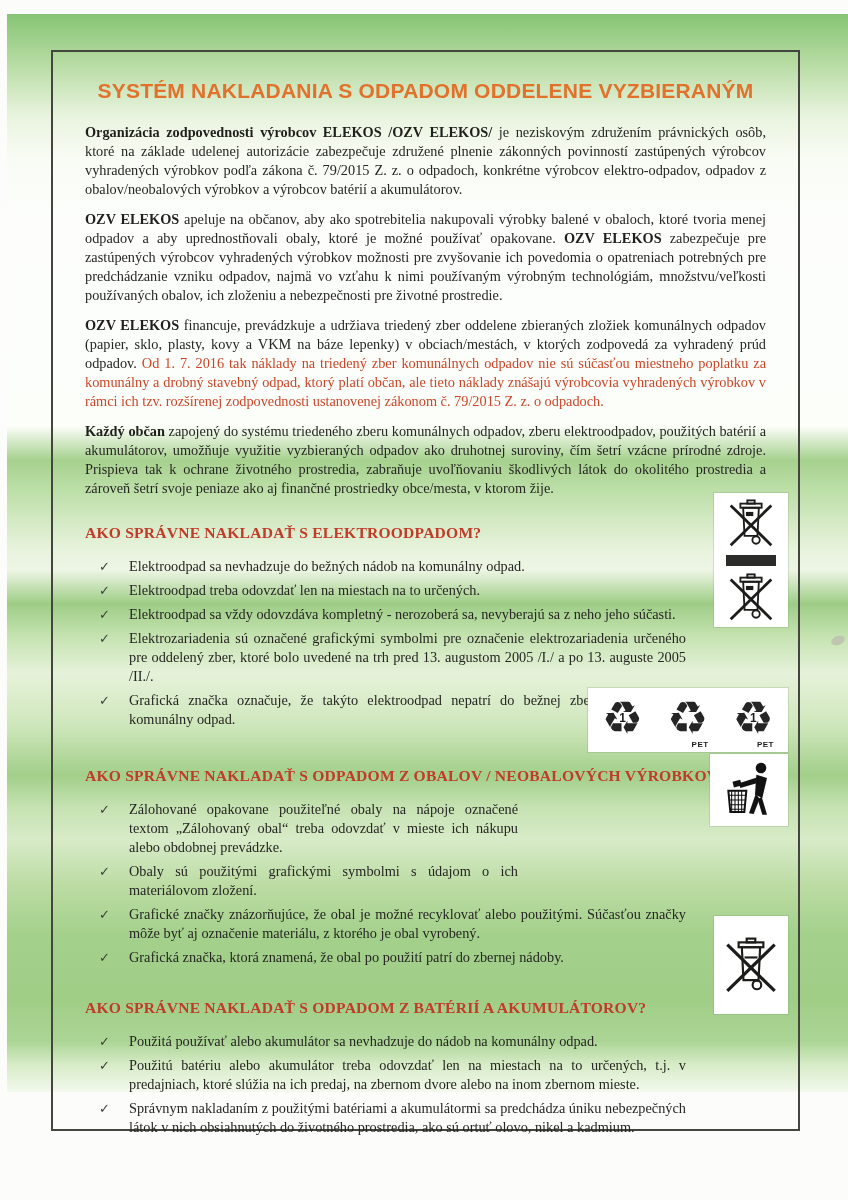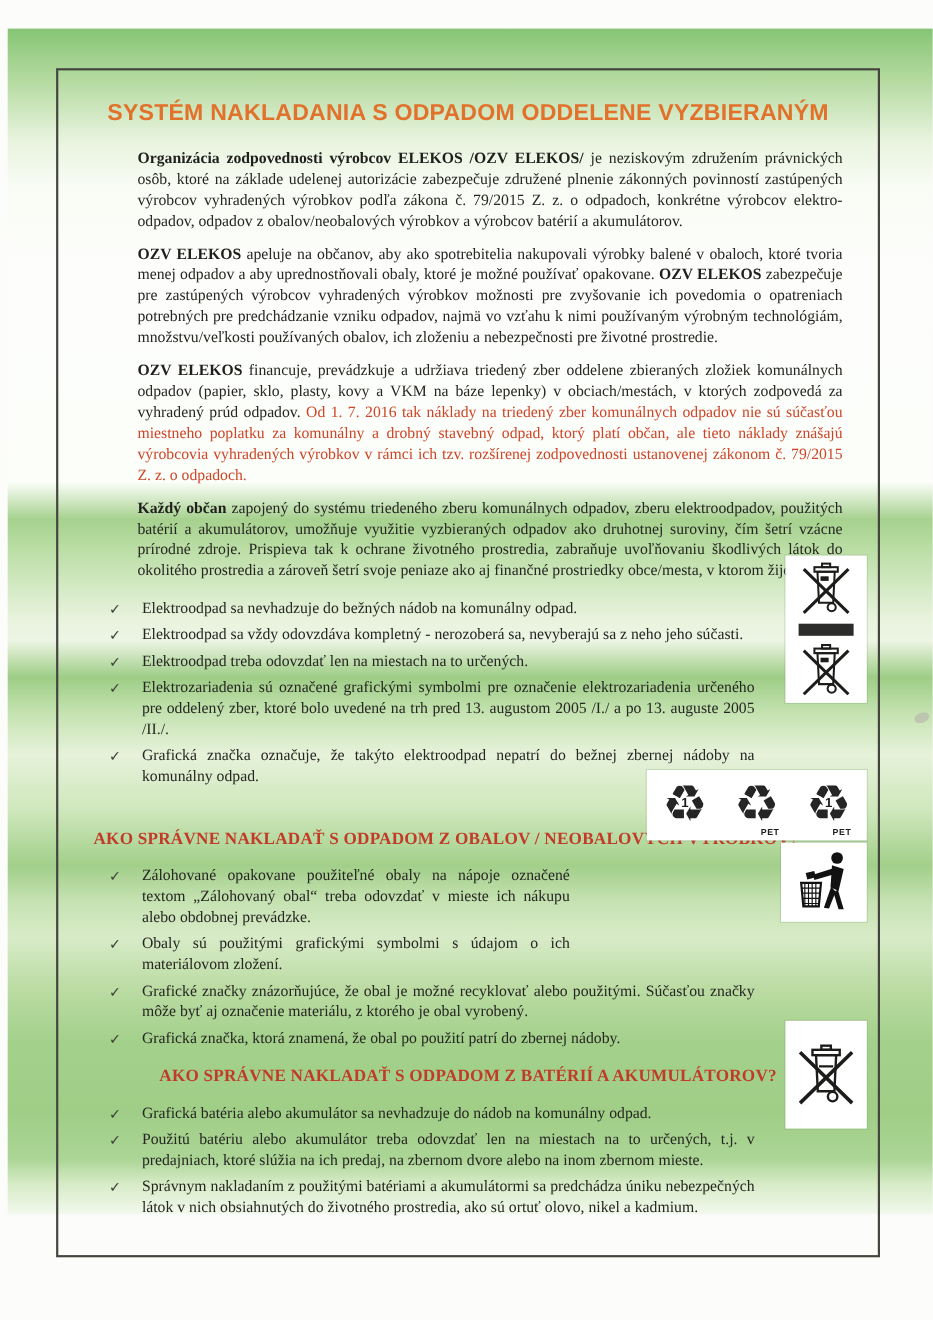--- a/index.html
+++ b/index.html
@@ -4,21 +4,21 @@
 <style>
   html,body{margin:0;padding:0;}
   body{
     width:848px;height:1200px;position:relative;overflow:hidden;
     background:#fcfcfb;
     font-family:"Liberation Serif", serif;
     color:#262622;
     -webkit-font-smoothing:antialiased;
   }
   .sheet{
-    position:absolute;left:7px;top:26px;width:841px;height:1078px;
+    position:absolute;left:7px;top:14px;width:841px;height:1078px;
     background:linear-gradient(to bottom,
       #86c574 0%,
       #b6dba2 4.5%,
       #e9f4df 9.5%,
       #f9fcf5 13.5%,
       #fdfefc 20%,
       #fcfefa 38.2%,
       #a6d18e 41.4%,
       #bddfa8 44.2%,
       #e8f3dd 49.7%,
@@ -41,35 +41,35 @@
     position:absolute;left:44px;top:36px;width:749px;height:1081px;
     border:2px solid #45453f;box-sizing:border-box;
     padding:20px 32px 0 32px;
   }
   .title{
     margin:0;text-align:center;
     font-family:"Liberation Sans", sans-serif;
     font-size:21px;line-height:37px;font-weight:bold;
     color:#e1712b;letter-spacing:0.2px;
   }
-  .intro{margin-top:14px;margin-left:40px;}
+  .intro{margin-top:14px;}
   .para{
     margin:0 0 11px 0;text-align:justify;
     font-size:14.3px;line-height:19px;
   }
   .b{font-weight:bold;color:#1f1f1c;}
   .red{color:#cc4527;}
   .section{position:static;}
   .sec-heading{
     margin:0;font-size:15.6px;font-weight:bold;color:#c23a28;
     letter-spacing:0.2px;
   }
   .sec-heading.h1{margin-top:26px;}
   .sec-heading.h2{margin-top:38px;}
-  .sec-heading.h3{margin-top:16px;text-align:center;}
+  .sec-heading.h3{margin-top:32px;}
   ul.bullets{
     list-style:none;margin:15px 0 0 0;padding:0 80px 0 14px;
   }
   ul.bullets li{
     position:relative;margin:0 0 5px 0;padding-left:30px;
     font-size:14.3px;line-height:19px;text-align:justify;
   }
   ul.bullets li::before{
     content:"\2713";position:absolute;left:0;top:0;
     color:#3c4038;font-size:13px;
@@ -119,43 +119,44 @@
     </h1>
 
     <div class="intro" id="intro">
         <p class="para"><span class="b">Organizácia zodpovednosti výrobcov ELEKOS /OZV ELEKOS/</span><span> je neziskovým združením právnických osôb, ktoré na základe udelenej autorizácie zabezpečuje združené plnenie zákonných povinností zastúpených výrobcov  vyhradených výrobkov podľa zákona č. 79/2015 Z. z. o odpadoch, konkrétne výrobcov elektro-odpadov, odpadov z obalov/neobalových výrobkov a výrobcov batérií a akumulátorov.</span></p>
         <p class="para"><span class="b">OZV ELEKOS</span><span> apeluje na občanov, aby ako spotrebitelia nakupovali výrobky balené v obaloch, ktoré tvoria menej odpadov a aby uprednostňovali obaly, ktoré je možné používať opakovane. </span><span class="b">OZV ELEKOS</span><span> zabezpečuje pre zastúpených výrobcov vyhradených výrobkov možnosti pre zvyšovanie ich povedomia o opatreniach potrebných pre predchádzanie vzniku odpadov, najmä vo vzťahu k nimi používaným výrobným technológiám, množstvu/veľkosti používaných obalov, ich zloženiu a nebezpečnosti pre životné prostredie.</span></p>
         <p class="para"><span class="b">OZV ELEKOS</span><span> financuje, prevádzkuje a udržiava triedený zber oddelene zbieraných zložiek komunálnych odpadov (papier, sklo, plasty, kovy a VKM na báze lepenky) v obciach/mestách, v ktorých zodpovedá za vyhradený prúd odpadov. </span><span class="red">Od 1. 7. 2016 tak náklady na triedený zber komunálnych odpadov nie sú súčasťou miestneho poplatku za komunálny a drobný stavebný odpad, ktorý platí občan, ale tieto náklady znášajú výrobcovia vyhradených výrobkov v rámci ich tzv. rozšírenej zodpovednosti ustanovenej zákonom č. 79/2015 Z. z. o odpadoch.</span></p>
         <p class="para"><span class="b">Každý občan</span><span> zapojený do systému triedeného zberu komunálnych odpadov, zberu elektroodpadov, použitých batérií a akumulátorov, umožňuje využitie vyzbieraných odpadov ako druhotnej suroviny, čím šetrí vzácne prírodné zdroje. Prispieva tak k ochrane životného prostredia, zabraňuje uvoľňovaniu škodlivých látok do okolitého prostredia a zároveň šetrí svoje peniaze ako aj finančné prostriedky obce/mesta, v ktorom žije.</span></p>
       </div>
 
     <div class="section">
+      <h2 class="sec-heading h1">AKO SPRÁVNE NAKLADAŤ S ELEKTROODPADOM?</h2>
       <ul class="bullets" id="list-0">
           <li><span>Elektroodpad sa nevhadzuje do bežných nádob na komunálny odpad.</span></li>
+          <li><span>Elektroodpad treba odovzdať len na miestach na to určených.</span></li>
           <li><span>Elektroodpad sa vždy odovzdáva kompletný - nerozoberá sa, nevyberajú sa z neho jeho súčasti.</span></li>
-          <li><span>Elektroodpad treba odovzdať len na miestach na to určených.</span></li>
           <li><span>Elektrozariadenia sú označené grafickými symbolmi pre označenie elektrozariadenia určeného pre oddelený zber, ktoré bolo uvedené na trh pred 13. augustom 2005 /I./ a po 13. auguste 2005 /II./.</span></li>
           <li><span>Grafická značka označuje, že takýto elektroodpad nepatrí do bežnej zbernej nádoby na komunálny odpad.</span></li>
         </ul>
     </div>
 
     <div class="section">
       <h2 class="sec-heading h2">AKO SPRÁVNE NAKLADAŤ S ODPADOM Z OBALOV / NEOBALOVÝCH VÝROBKOV?</h2>
       <ul class="bullets" id="list-1">
           <li class="narrow"><span>Zálohované opakovane použiteľné obaly na nápoje označené textom „Zálohovaný obal“ treba odovzdať v mieste ich nákupu alebo obdobnej prevádzke.</span></li>
           <li class="narrow"><span>Obaly sú použitými grafickými symbolmi s údajom o ich materiálovom zložení.</span></li>
           <li><span>Grafické značky znázorňujúce, že obal je možné recyklovať alebo použitými. Súčasťou značky môže byť aj označenie materiálu, z ktorého je obal vyrobený.</span></li>
           <li><span>Grafická značka, ktorá znamená, že obal po použití patrí do zbernej nádoby.</span></li>
         </ul>
     </div>
 
     <div class="section">
       <h2 class="sec-heading h3">AKO SPRÁVNE NAKLADAŤ S ODPADOM Z BATÉRIÍ A AKUMULÁTOROV?</h2>
       <ul class="bullets" id="list-2">
-          <li><span>Grafická batéria alebo akumulátor sa nevhadzuje do nádob na komunálny odpad.</span></li>
+          <li><span>Použitá používať alebo akumulátor sa nevhadzuje do nádob na komunálny odpad.</span></li>
           <li><span>Použitú batériu alebo akumulátor treba odovzdať len na miestach na to určených, t.j. v predajniach, ktoré slúžia na ich predaj, na zbernom dvore alebo na inom zbernom mieste.</span></li>
           <li><span>Správnym nakladaním z použitými batériami a akumulátormi sa predchádza úniku nebezpečných látok v nich obsiahnutých do životného prostredia, ako sú ortuť olovo, nikel a kadmium.</span></li>
         </ul>
     </div>
 
     <div class="iconbox box-weee-1">
       <svg width="50" height="48" viewBox="0 0 100 104">
         <line x1="6" y1="14" x2="94" y2="100" stroke="#1c1c1a" stroke-width="6"></line>
         <line x1="94" y1="14" x2="6" y2="100" stroke="#1c1c1a" stroke-width="6"></line>
         <rect x="42" y="3" width="16" height="7" fill="none" stroke="#1c1c1a" stroke-width="4"></rect>

